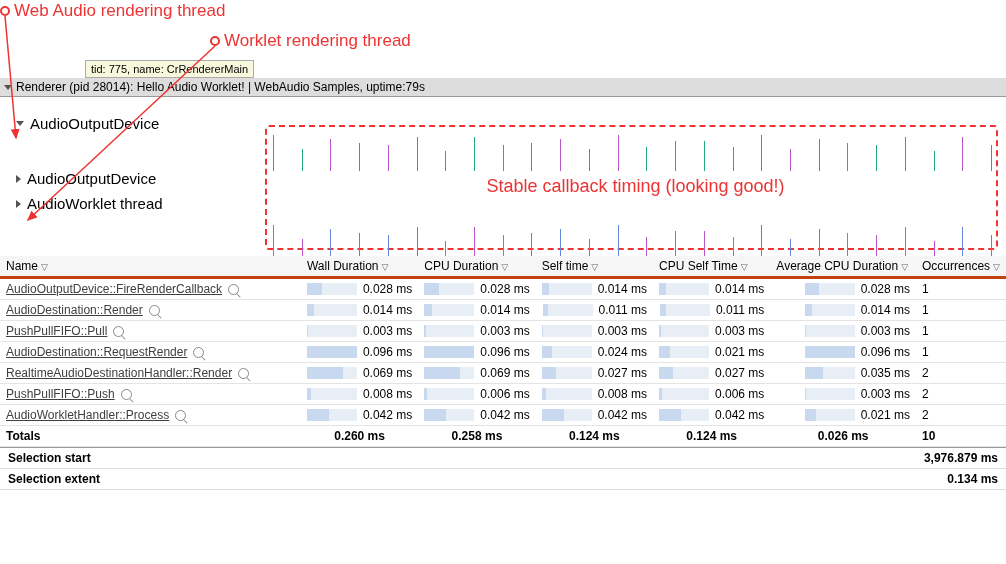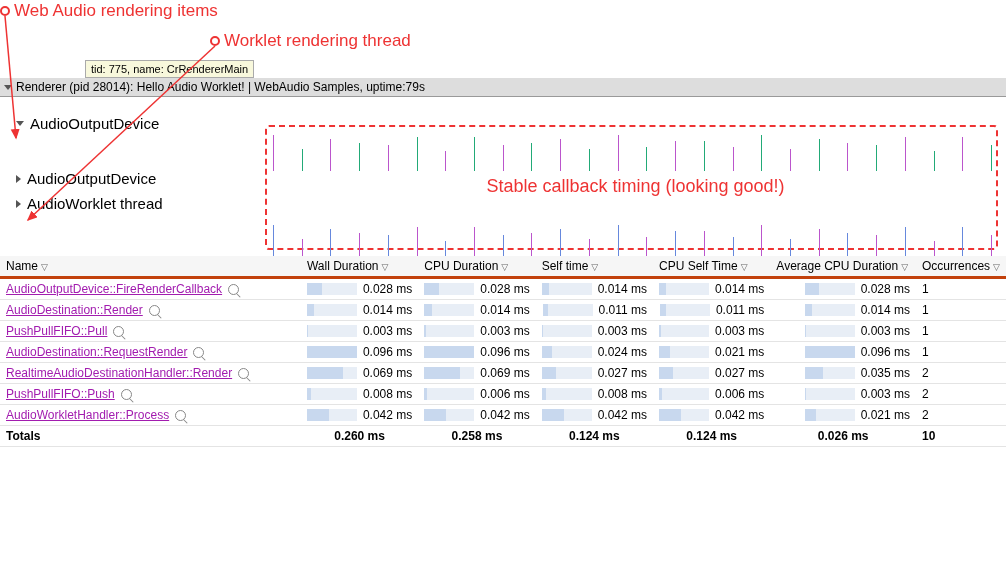--- a/index.html
+++ b/index.html
@@ -22,21 +22,21 @@
   .spike.g { background: #2a7; }
   .spike.b { background: #68d; }
   .spike.p { background: #b5c; }
   .toolbar { background: #eee; border-top: 1px solid #999; border-bottom: 1px solid #999; padding: 5px 8px; display: flex; align-items: center; gap: 10px; }
   .toolbar .sel { font-weight: bold; }
   .slices-btn { background: #fff; border: 1px solid #777; padding: 2px 8px; font-size: 12px; cursor: pointer; }
   table { width: 100%; border-collapse: collapse; font-size: 12px; }
   th, td { text-align: left; padding: 3px 6px; border-bottom: 1px solid #e4e4e4; white-space: nowrap; }
   th { background: #f6f6f6; font-weight: normal; border-bottom: 3px solid #c2410c; position: relative; }
   .sort-ind { font-size: 9px; color: #666; margin-left: 3px; }
-  td.name a { color: #a21caf; text-decoration: underline; }
+  td.name a { color: #404040; text-decoration: underline; }
   .mag { display: inline-block; width: 11px; height: 11px; border: 1px solid #888; border-radius: 50%; position: relative; margin-left: 6px; vertical-align: middle; cursor: pointer; }
   .mag::after { content:""; position:absolute; width:5px; height:1px; background:#888; transform: rotate(45deg); bottom:-2px; right:-3px; }
   td.num { text-align: center; }
   .bar-cell { display: flex; align-items: center; justify-content: flex-end; gap: 6px; }
   .mini-bar { height: 12px; background: #e8eef6; flex: 0 0 50px; position: relative; }
   .mini-bar span { position: absolute; left: 0; top: 0; bottom: 0; background: #c8d8ee; }
   tr.totals td { font-weight: bold; border-top: 1px solid #999; }
   .footer { border-top: 1px solid #999; }
   .footer-row { display: flex; justify-content: space-between; padding: 3px 8px; border-bottom: 1px solid #ddd; font-weight: bold; }
   .annot-layer { position: absolute; left:0; top:0; right:0; pointer-events:none; z-index: 20; }
@@ -48,21 +48,21 @@
   .col-dur { width: 102px; }
   .col-occ { width: 88px; margin-left: 32px; }
 </style>
 </head>
 <body>
 
 <div class="container">
 
 <div class="annot-layer">
   <div class="annot-circle" style="left:0px; top:6px;"></div>
-  <div class="annot-text" style="left:14px; top:1px;">Web Audio rendering items</div>
+  <div class="annot-text" style="left:14px; top:1px;">Web Audio rendering thread</div>
   <div class="annot-circle" style="left:210px; top:36px;"></div>
   <div class="annot-text" style="left:224px; top:31px;">Worklet rendering thread</div>
   <svg class="arrows" width="300" height="240">
     <defs>
           <marker id="ah" markerWidth="8" markerHeight="8" refX="6" refY="3" orient="auto">
             <path d="M0,0 L7,3 L0,6 Z" fill="#e33"></path>
           </marker>
         </defs>
     <line x1="5" y1="16" x2="16" y2="138" stroke="#e33" stroke-width="1.5" marker-end="url(#ah)"></line>
     <line x1="215" y1="46" x2="28" y2="220" stroke="#e33" stroke-width="1.5" marker-end="url(#ah)"></line>
@@ -484,14 +484,24 @@
           <td class="num">0.260 ms</td>
           <td class="num">0.258 ms</td>
           <td class="num">0.124 ms</td>
           <td class="num">0.124 ms</td>
           <td class="num">0.026 ms</td>
           <td>10</td>
         </tr>
       </tbody>
 </table>
 
-
+<div class="footer">
+  <div class="footer-row">
+    <span>Selection start</span>
+    <span>3,976.879 ms</span>
+  </div>
+  <div class="footer-row">
+    <span>Selection extent</span>
+    <span>0.134 ms</span>
+  </div>
 </div>
 
+</div>
+
 </body></html>

